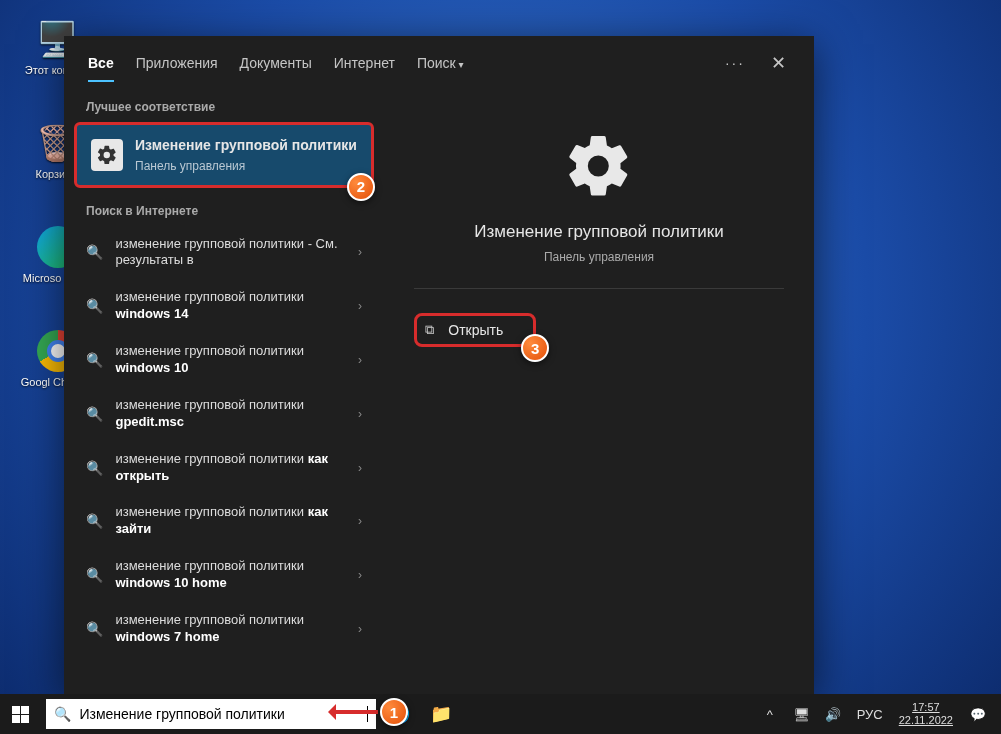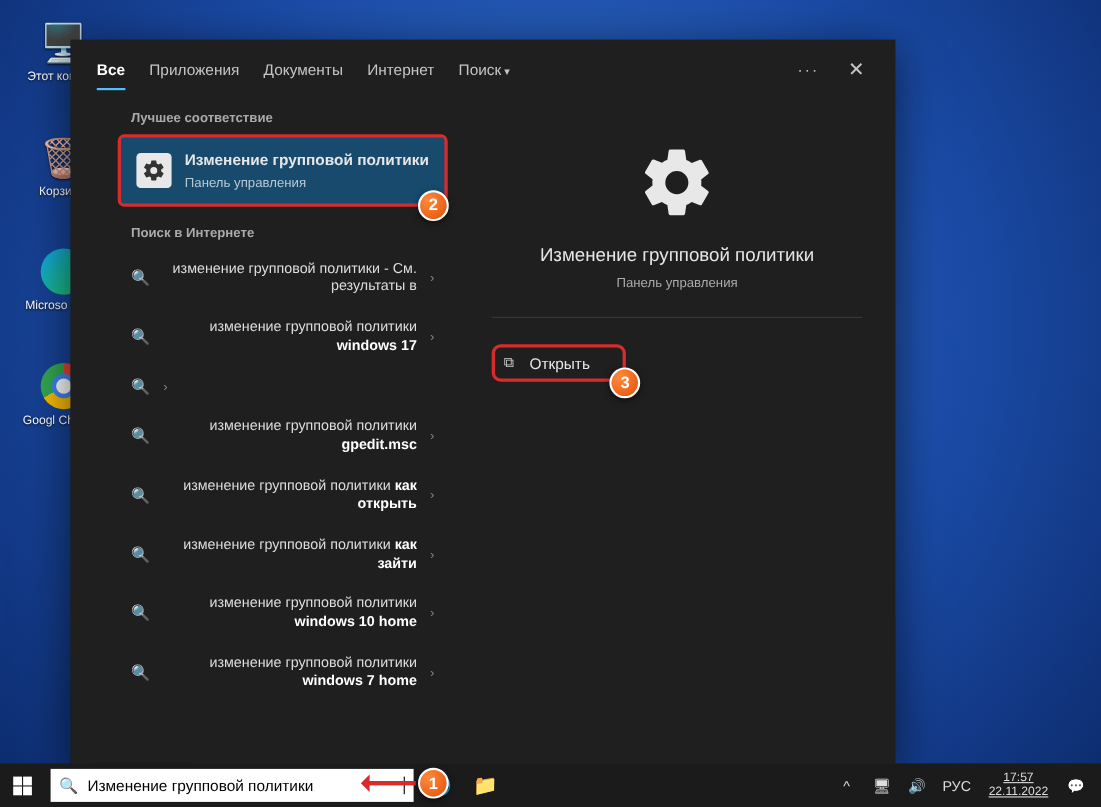--- a/index.html
+++ b/index.html
@@ -28,21 +28,21 @@
   .tabs{display:flex; align-items:center; gap:22px; padding:16px 24px; font-size:14px;}
   .tabs .tab{color:#c5c5c5; cursor:pointer;}
   .tabs .tab.active{color:#fff; font-weight:600;text-align:right;}
   .tabs .tab.more::after{content:" ▾"; font-size:10px;}
   .tabs .spacer{flex:1;}
   .tabs .dots{color:#c5c5c5; letter-spacing:2px; cursor:pointer;}
   .tabs .close{color:#c5c5c5; font-size:18px; cursor:pointer; padding:0 4px;}
   .tabs .active-underline{position:absolute; left:24px; top:44px; width:26px; height:2px; background:#4cc2ff;}
 
   .panel-body{display:flex; height:calc(100% - 52px);}
-  .left-col{width:320px; overflow:hidden;margin-left:33px;}
+  .left-col{width:320px; overflow:hidden;}
   .right-col{flex:1; padding:40px 30px; display:flex; flex-direction:column; align-items:center;}
 
   .section-label{font-size:12px; color:#aaa; padding:10px 22px 8px; font-weight:600;}
 
   .best-match{
     margin:0 10px 6px 10px; padding:12px 14px;
     background:#174a6c; display:flex; gap:12px; align-items:center;
     border:3px solid #d72c2c; border-radius:6px; position:relative;
   }
   .best-match .icon{
@@ -60,21 +60,21 @@
     display:flex; align-items:center; justify-content:center;
     box-shadow:0 2px 6px rgba(0,0,0,.5);
   }
 
   .web-item{
     display:flex; align-items:center; gap:12px;
     padding:10px 22px; font-size:13px; color:#ddd; cursor:pointer;
     position:relative;
   }
   .web-item .si{color:#aaa; font-size:14px;}
-  .web-item .txt{flex:1; line-height:1.3;text-align:right;}
+  .web-item .txt{flex:1; line-height:1.3;}
   .web-item .txt b{color:#fff; font-weight:600;}
   .web-item .chev{color:#888; font-size:12px;}
 
   .big-gear{width:72px; height:72px; margin-bottom:20px;}
   .right-title{font-size:17px; text-align:center;}
   .right-sub{font-size:12px; color:#aaa; margin-top:8px;}
   .hr{width:100%; height:1px; background:#3a3a3a; margin:24px 0;}
   .open-row{
     align-self:flex-start; display:flex; align-items:center; gap:14px;
     padding:6px 30px 6px 8px; border:3px solid #d72c2c; border-radius:8px; position:relative;
@@ -166,25 +166,26 @@
 
       <div class="section-label">Поиск в Интернете</div>
 
       <div class="web-item">
         <span class="si">🔍</span>
         <span class="txt"><span>изменение групповой политики</span><span> - См. результаты в</span></span>
         <span class="chev">›</span>
       </div>
       <div class="web-item">
         <span class="si">🔍</span>
-        <span class="txt"><span>изменение групповой политики </span><b>windows 17</b></span>
-        <span class="chev">›</span>
-      </div>
-      <div class="web-item">
-        <span class="si">🔍</span>
+        <span class="txt"><span>изменение групповой политики </span><b>windows 14</b></span>
+        <span class="chev">›</span>
+      </div>
+      <div class="web-item">
+        <span class="si">🔍</span>
+        <span class="txt"><span>изменение групповой политики </span><b>windows 10</b></span>
         <span class="chev">›</span>
       </div>
       <div class="web-item">
         <span class="si">🔍</span>
         <span class="txt"><span>изменение групповой политики </span><b>gpedit.msc</b></span>
         <span class="chev">›</span>
       </div>
       <div class="web-item">
         <span class="si">🔍</span>
         <span class="txt"><span>изменение групповой политики </span><b>как открыть</b></span>

